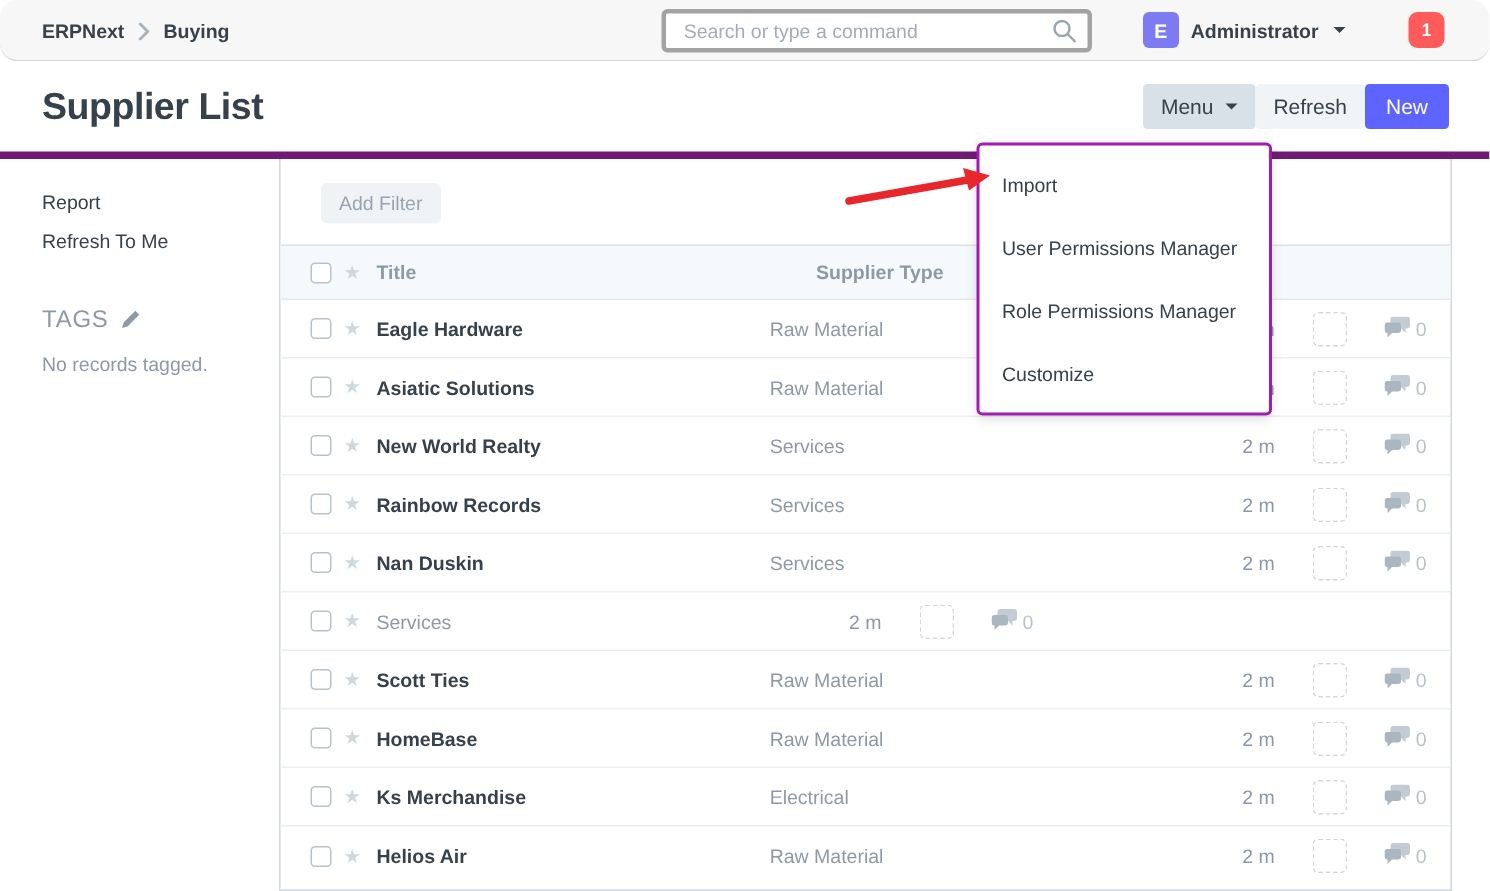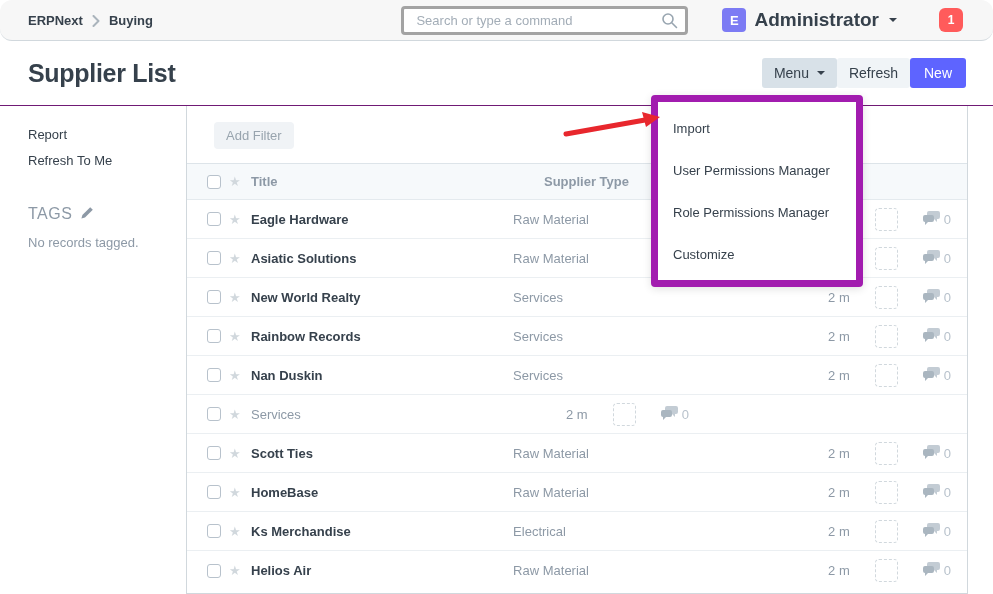--- a/index.html
+++ b/index.html
@@ -16,29 +16,29 @@
   .search-wrap { position:relative; margin-left:auto; width:287px; }
   .search-input { width:100%; height:29px; border:3px solid #a3a3a3; border-radius:4px;
     background:#fff; font-size:13px; padding:0 32px 0 12px; color:#36414c;
     font-family:inherit; outline:none; }
   .search-input::placeholder { color:#a3adb7; }
   .search-icon { position:absolute; right:10px; top:6px; }
   .user-area { display:flex; align-items:center; gap:8px; margin-left:34px; cursor:pointer; }
   .avatar { width:24px; height:24px; border-radius:4px; color:#fff; font-size:13px;
     font-weight:700; display:flex; align-items:center; justify-content:center;
     background:var(--avatar-bg,#7c7bf4); }
-  .user-name { font-size:19px; font-weight:700; }
+  .user-name { font-size:13px; font-weight:700; }
   .caret { width:0; height:0; border-left:4px solid transparent; border-right:4px solid transparent;
     border-top:4px solid #36414c; display:inline-block; margin-left:2px; }
   .notif-badge { margin-left:42px; min-width:24px; height:24px; border-radius:6px;
     background:var(--notification-red,#ff5b5b); color:#fff; font-size:12px; font-weight:700;
     display:flex; align-items:center; justify-content:center; cursor:pointer; }
 
   
-  .page-head { height:65px; border-bottom:1px solid #701a75; display:flex;
+  .page-head { height:65px; border-bottom:5px solid #701a75; display:flex;
     align-items:center; padding:0 27px 0 28px; background:#fff; }
   .page-title { font-size:25px; font-weight:700; letter-spacing:-0.3px; color:#36414c; }
   .head-actions { margin-left:auto; display:flex; gap:0; }
   .btn { height:30px; border:none; border-radius:3px; font-size:14px; padding:0 12px;
     font-family:inherit; color:#36414c; cursor:pointer; display:inline-flex;
     align-items:center; gap:6px; }
   .btn-menu { background:#d8e1e8; }
   .btn-default { background:#f0f4f7; }
   .btn-primary { background:var(--primary,#5e64ff); color:#fff; padding:4px 14px; }
 
@@ -66,22 +66,22 @@
     background:#fff; cursor:pointer; }
   .cell-star { width:22px; color:#d1d8dd; font-size:13px; }
   .cell-title { flex:1; font-weight:700; color:#36414c; }
   .cell-type { width:315px; color:#8d99a6; }
   .cell-meta { display:flex; align-items:center; justify-content:flex-end; gap:25px; min-width:92px; }
   .modified { color:#8d99a6; white-space:nowrap; }
   .assign-placeholder { width:23px; height:23px; border:1px dashed #d1d8dd; border-radius:4px; }
   .comment-wrap { display:flex; align-items:center; gap:4px; color:#b8c2cc; }
 
   
-  .dropdown { position:absolute; left:651px; top:95px; width:212px; background:#fff;
-    border:7px solid #a21caf; border-radius:4px; box-shadow:0 2px 8px rgba(0,0,0,0.12);
+  .dropdown { position:absolute; left:651px; top:95px; width:197px; background:#fff;
+    border:2px solid #a21caf; border-radius:4px; box-shadow:0 2px 8px rgba(0,0,0,0.12);
     padding:5px 0; z-index:50; }
   .dropdown-item { padding:12px 15px; height:42px; font-size:13px; color:#36414c;
     cursor:pointer; display:flex; align-items:center; }
 
   
   .annotation-arrow { position:absolute; left:556px; top:105px; z-index:60; pointer-events:none; }
 </style>
 </head>
 <body>
 

